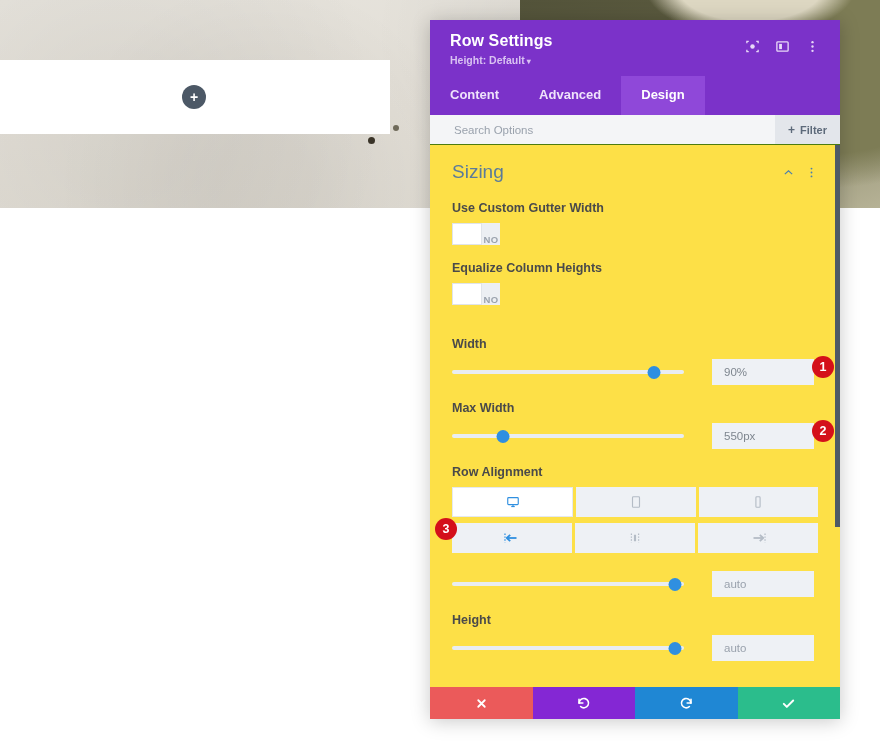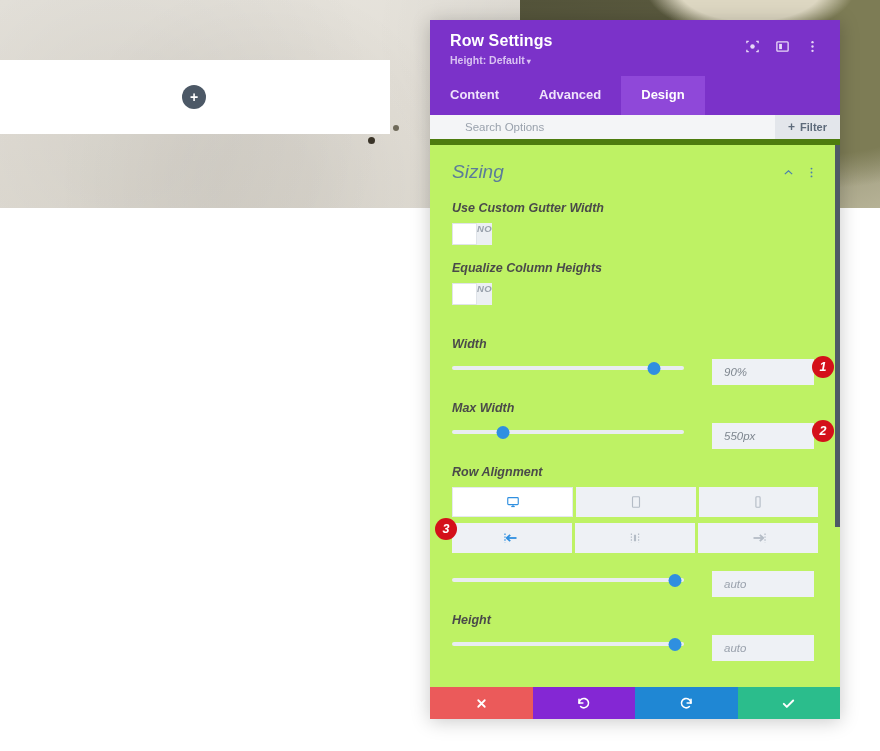--- a/index.html
+++ b/index.html
@@ -73,60 +73,60 @@
 
   .m-tabs { display: flex; background: #7b32c9; flex: 0 0 auto; }
   .m-tab {
     padding: 11px 20px 13px;
     font-size: 13px; font-weight: 700; color: #efe3fb;
   }
   .m-tab.active { background: #8f48d9; color: #ffffff; }
 
   .m-search {
     display: flex; align-items: center; justify-content: space-between;
-    background: #f4f5f7; border-bottom: 6px solid #4d7c0f;
-    height: 30px; padding-left: 35px; flex: 0 0 auto;
+    background: #f4f5f7; border-bottom: 1px solid #4d7c0f;
+    height: 30px; padding-left: 24px; flex: 0 0 auto;
   }
   .m-search-ph { font-size: 11.5px; color: #9aa2ad; }
   .filter-btn {
     background: #e3e6eb; color: #5d6a7a;
     font-size: 11px; font-weight: 700;
     height: 100%; padding: 0 13px;
     display: flex; align-items: center; gap: 5px;
   }
   .filter-btn .plus { font-size: 12px; font-weight: 700; }
 
   .m-body {
     position: relative; flex: 1 1 auto;
-    overflow: hidden; background: #bef264; font-style: italic;
+    overflow: hidden; background: #fde047;
   }
   .m-scroll { padding: 16px 22px 0 22px; }
 
   .sec-head {
     display: flex; align-items: center; justify-content: space-between;
     margin-bottom: 18px;
   }
   .sec-title { font-size: 19px; color: #5b7b9a; font-weight: 400; }
   .sec-ctrls { display: flex; align-items: center; gap: 10px; color: #4a7fae; }
 
   .field { margin-bottom: 16px; }
   .field-label {
     font-size: 12.5px; font-weight: 700; color: #4a4a4a;
     margin-bottom: 8px;
   }
 
   
-  .toggle { display: flex; align-items: flex-start; width: 40px; height: 22px;
+  .toggle { display: flex; align-items: flex-end; width: 48px; height: 22px;
             background: #eceff3; }
   .toggle .knob { width: 30px; height: 22px; background: #fff; border: 1px solid #e0e4e9; }
   .toggle .tlabel { flex: 1; text-align: center; font-size: 9.5px;
                     font-weight: 700; color: #9aa2ad; letter-spacing: .4px; }
 
   
-  .slider-row { display: flex; align-items: flex-start; gap: 0; }
+  .slider-row { display: flex; align-items: center; gap: 0; }
   .slider-wrap { position: relative; height: 18px; display: flex; align-items: center; }
   .track { height: 4px; border-radius: 2px; background: #e9edf2; width: 100%; }
   .thumb {
     position: absolute; width: 13px; height: 13px; border-radius: 50%;
     background: #2f8fe0; transform: translateX(-50%);
   }
   .num-input {
     height: 26px; background: #eef1f5;
     font-size: 11.5px; color: #9aa2ad;
     display: flex; align-items: center; padding: 0 12px;

